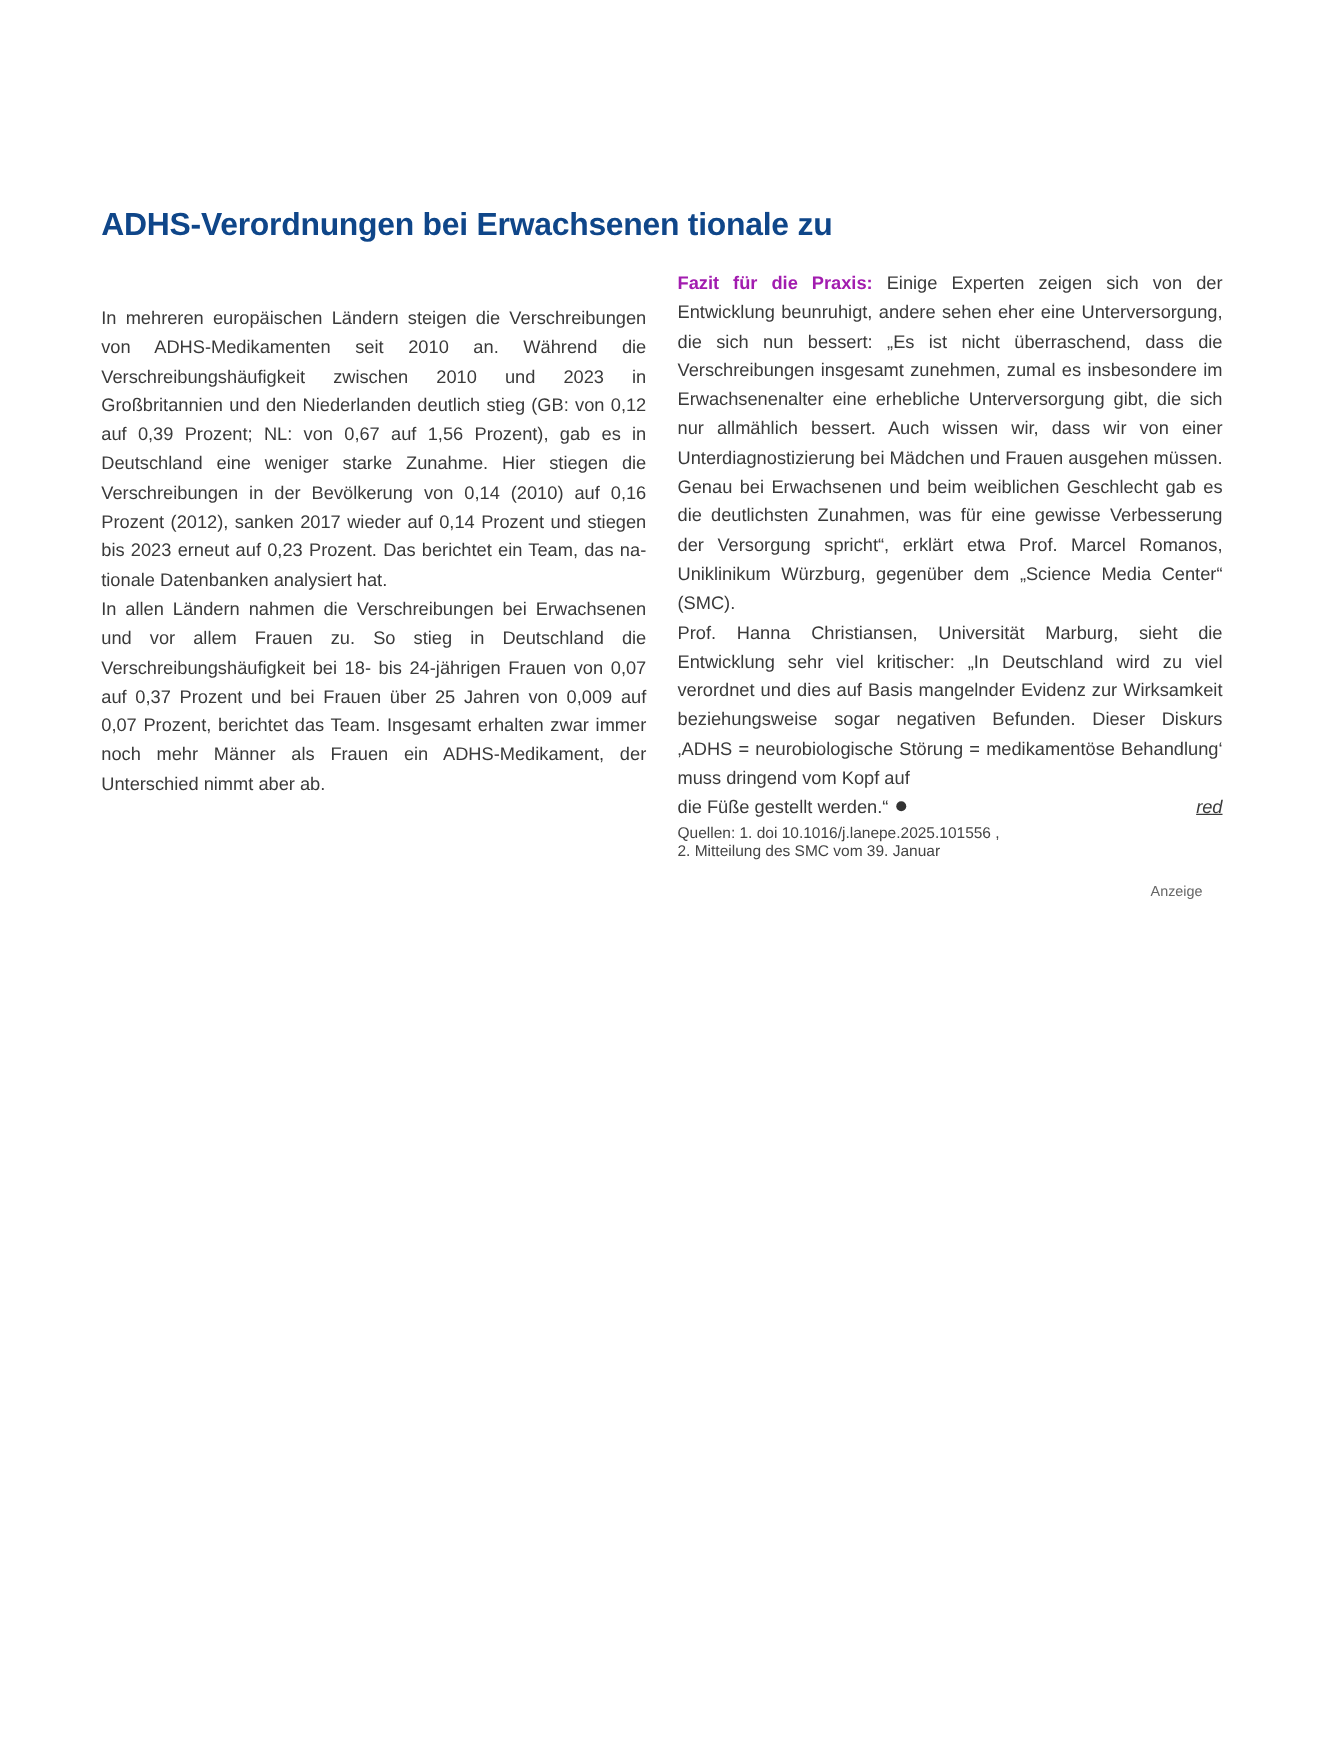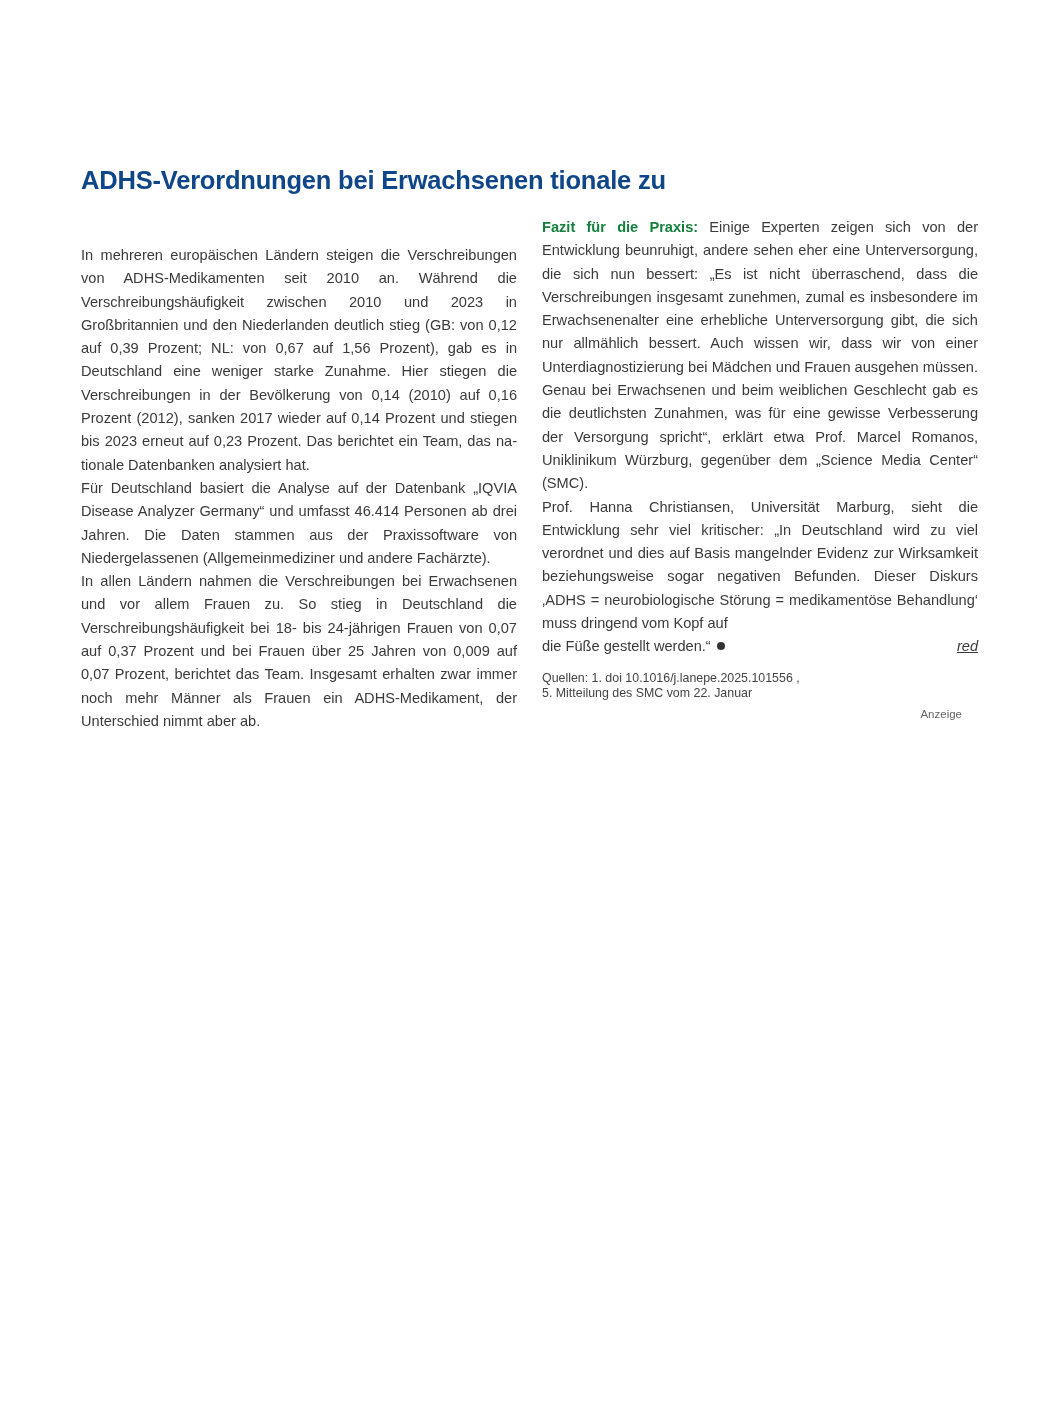--- a/index.html
+++ b/index.html
@@ -42,21 +42,21 @@
       hyphens: manual;
       color: #3a3a3a;
     }
     .col-left { left: 0; margin-top: 28px; }
     .col-right { left: 461px; }
     .col p {
       margin: 0;
     }
     .lead {
       font-weight: bold;
-      color: #15803d;
+      color: #a21caf;
     }
     .end-line {
       display: flex;
       justify-content: space-between;
       align-items: baseline;
       gap: 15px;
     }
     .bullet {
       display: inline-block;
       width: 8px;
@@ -66,21 +66,20 @@
       margin-left: 6px;
       vertical-align: middle;
       position: relative;
       top: -1px;
     }
     .author {
       font-style: italic;
       text-decoration: underline;
     }
     .sources {
-      margin-top: 12px;
       font-size: 12.4px;
       line-height: 15px;
       text-align: left;
       color: #444;
     }
     .ad-label {
       position: absolute;
       top: 708px;
       right: 16px;
       font-size: 11.5px;
@@ -88,31 +87,30 @@
     }
   </style>
 </head>
 <body>
 
 <div class="page">
   <h1 class="title">ADHS-Verordnungen bei Erwachsenen tionale zu</h1>
 
   <div class="col col-left">
     <p>In mehreren europäischen Ländern steigen die Verschreibungen von ADHS-Medikamenten seit 2010 an. Während die Verschreibungshäu­figkeit zwischen 2010 und 2023 in Großbritannien und den Nieder­landen deutlich stieg (GB: von 0,12 auf 0,39 Prozent; NL: von 0,67 auf 1,56 Prozent), gab es in Deutschland eine weniger starke Zunahme. Hier stiegen die Verschreibungen in der Bevölkerung von 0,14 (2010) auf 0,16 Prozent (2012), sanken 2017 wieder auf 0,14 Prozent und stie­gen bis 2023 erneut auf 0,23 Prozent. Das berichtet ein Team, das na­tionale Datenbanken analysiert hat.</p>
-    <p>Für Deutschland basiert die Analyse auf der Datenbank „IQVIA Disease Analyzer Germany“ und umfasst 46.414 Personen ab drei Jahren. Die Daten stammen aus der Praxissoftware von Niedergelas­senen (Allgemeinmediziner und andere Fachärzte).</p>
     <p>In allen Ländern nahmen die Verschreibungen bei Erwachsenen und vor allem Frauen zu. So stieg in Deutschland die Verschreibungshäu­figkeit bei 18- bis 24-jährigen Frauen von 0,07 auf 0,37 Prozent und bei Frauen über 25 Jahren von 0,009 auf 0,07 Prozent, berichtet das Team. Insgesamt erhalten zwar immer noch mehr Männer als Frauen ein ADHS-Medikament, der Unterschied nimmt aber ab.</p>
   </div>
 
   <div class="col col-right">
     <p><span class="lead">Fazit für die Praxis:</span><span> Einige Experten zeigen sich von der Entwicklung beunruhigt, andere sehen eher eine Unterversorgung, die sich nun bessert: „Es ist nicht überraschend, dass die Verschreibungen insge­samt zunehmen, zumal es insbesondere im Erwachsenenalter eine erhebliche Unterversorgung gibt, die sich nur allmählich bessert. Auch wissen wir, dass wir von einer Unterdiagnostizierung bei Mädchen und Frauen ausgehen müssen. Genau bei Erwachsenen und beim weib­lichen Geschlecht gab es die deutlichsten Zunahmen, was für eine gewisse Verbesserung der Versorgung spricht“, erklärt etwa Prof. Mar­cel Romanos, Uniklinikum Würzburg, gegenüber dem „Science Media Center“ (SMC).</span></p>
     <p>Prof. Hanna Christiansen, Universität Marburg, sieht die Entwicklung sehr viel kritischer: „In Deutschland wird zu viel verordnet und dies auf Basis mangelnder Evidenz zur Wirksamkeit beziehungsweise so­gar negativen Befunden. Dieser Diskurs ‚ADHS = neurobiologische Störung = medikamentöse Behandlung‘ muss dringend vom Kopf auf</p>
     <div class="end-line">
       <span><span>die Füße gestellt werden.“</span><span class="bullet"></span></span>
       <span class="author">red</span>
     </div>
     <div class="sources">
       <div>Quellen: 1. doi 10.1016/j.lanepe.2025.101556 ,</div>
-      <div>5. Mitteilung des SMC vom 22. Januar</div>
+      <div>2. Mitteilung des SMC vom 39. Januar</div>
     </div>
   </div>
 
   <div class="ad-label">Anzeige</div>
 </div>
 
 </body></html>

